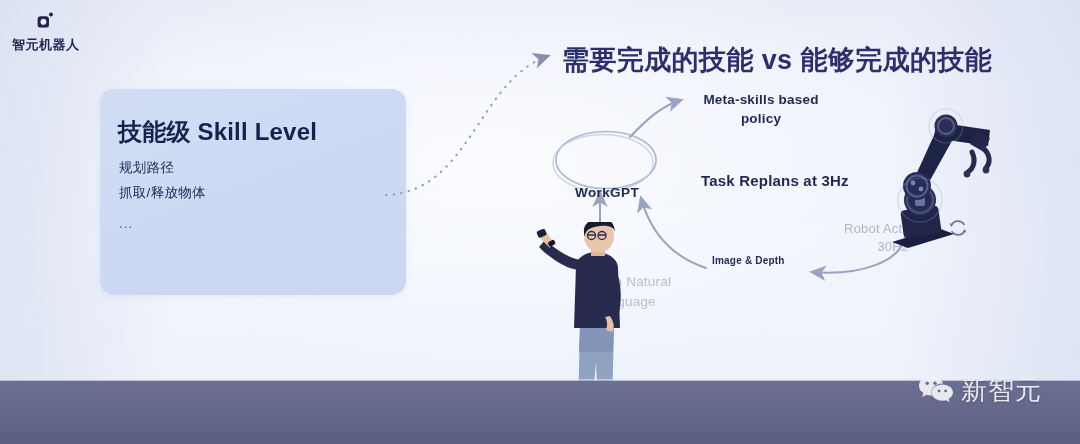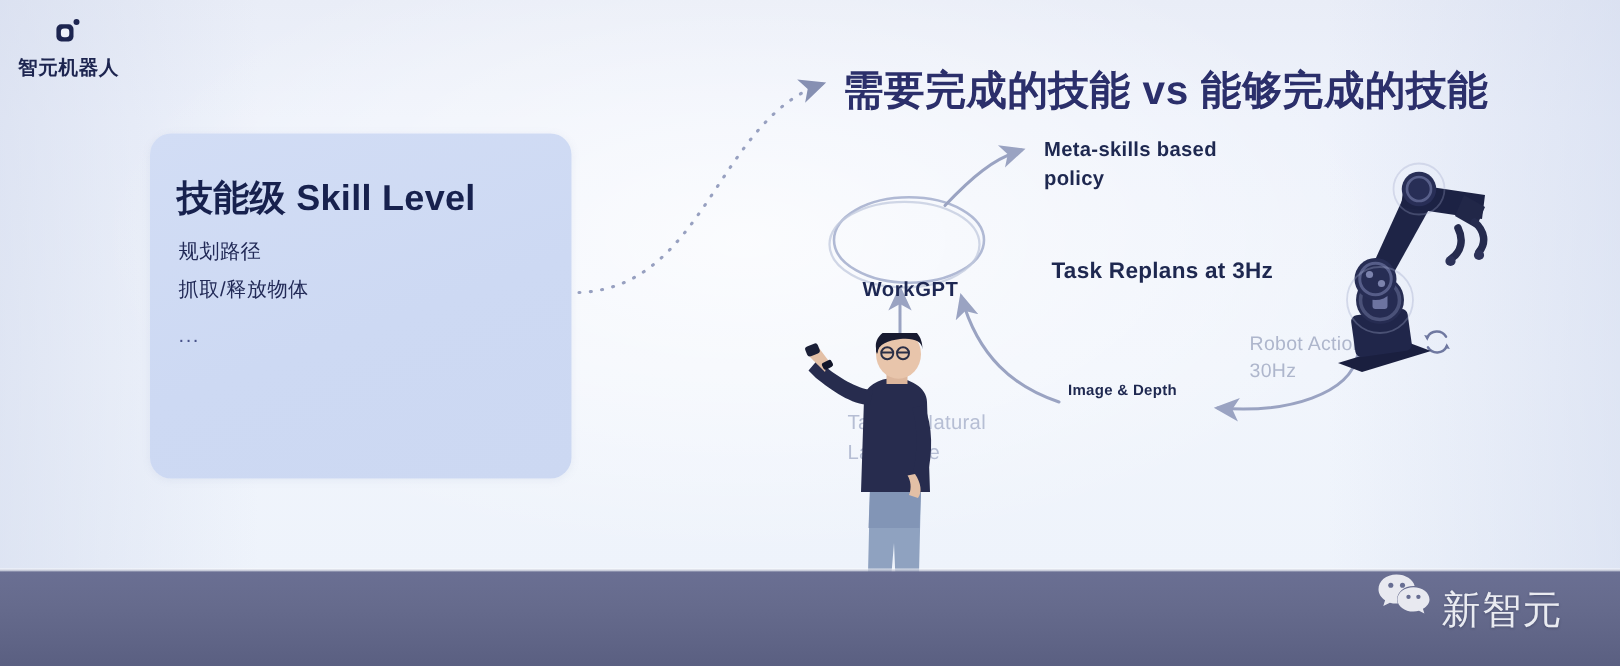--- a/index.html
+++ b/index.html
@@ -33,24 +33,25 @@
   .brand{
     position:absolute;left:12px;top:12px;display:flex;align-items:center;gap:7px;flex-direction:column;
   }
   .brand-mark{width:17px;height:17px;position:relative;}
   .brand-text{
     font-size:13px;color:#1d2550;letter-spacing:.5px;font-weight:600;
     font-family:"DejaVu Sans",sans-serif;
   }
   
   .skill-card{
-    position:absolute;left:100px;top:89px;width:281px;height:230px;
+    position:absolute;left:100px;top:89px;width:281px;height:206px;
     background:linear-gradient(160deg,#d2ddf5 0%,#cdd9f3 55%,#ccd8f2 100%);
     border-radius:14px;
     box-shadow:0 1px 6px rgba(120,135,180,.10);
+    padding-left:25px;
   }
   .skill-title{
     position:absolute;left:18px;top:27px;
     font-size:24px;font-weight:700;color:#17214e;letter-spacing:.2px;
     white-space:nowrap;
   }
   .skill-list{position:absolute;left:19px;top:66px;}
   .skill-item{
     font-size:13.5px;color:#222a57;line-height:25px;letter-spacing:.3px;
     font-weight:500;
@@ -59,21 +60,21 @@
     font-size:13.5px;color:#49538a;line-height:25px;margin-top:6px;letter-spacing:1px;
   }
   
   .slide-title{
     position:absolute;left:562px;top:42px;
     font-size:27px;font-weight:700;color:#2b2f6b;letter-spacing:.4px;
     white-space:nowrap;
     text-shadow:0 0 1px rgba(255,255,255,.6);
   }
   
-  .lbl{position:absolute;color:#1e2850;letter-spacing:.2px;}
+  .lbl{position:absolute;color:#1e2850;letter-spacing:.2px;text-align:center;}
   .lbl-meta{left:696px;top:90px;font-size:13.5px;font-weight:600;line-height:19px;width:130px;}
   .lbl-workgpt{left:575px;top:152px;font-size:13.5px;font-weight:700;color:#1d2753;letter-spacing:.4px;margin-top:33px;}
   .lbl-replans{left:701px;top:172px;font-size:15px;font-weight:600;}
   .lbl-imgdepth{left:712px;top:251px;font-size:10px;font-weight:600;line-height:20px;}
   .lbl-robotact{
     left:833px;top:220px;font-size:13px;font-weight:500;line-height:18px;
     color:#aeb6cc;width:120px;
   }
   .lbl-tasknl{
     left:565px;top:272px;font-size:13.5px;font-weight:500;line-height:20px;
@@ -87,21 +88,20 @@
   .person{position:absolute;left:536px;top:222px;width:120px;height:212px;}
   
   .watermark{
     position:absolute;left:918px;top:373px;display:flex;align-items:center;gap:7px;
     opacity:.93;
   }
   .wm-text{
     font-size:26px;color:#f4f5f9;font-weight:500;letter-spacing:1px;
     font-family:"DejaVu Sans",sans-serif;
     text-shadow:0 1px 2px rgba(40,45,70,.45);
-    margin-top:16px;
   }
 </style>
 </head>
 <body>
 
 <div class="stage">
 
   <div class="wall-shade"></div>
 
   <div class="brand">

